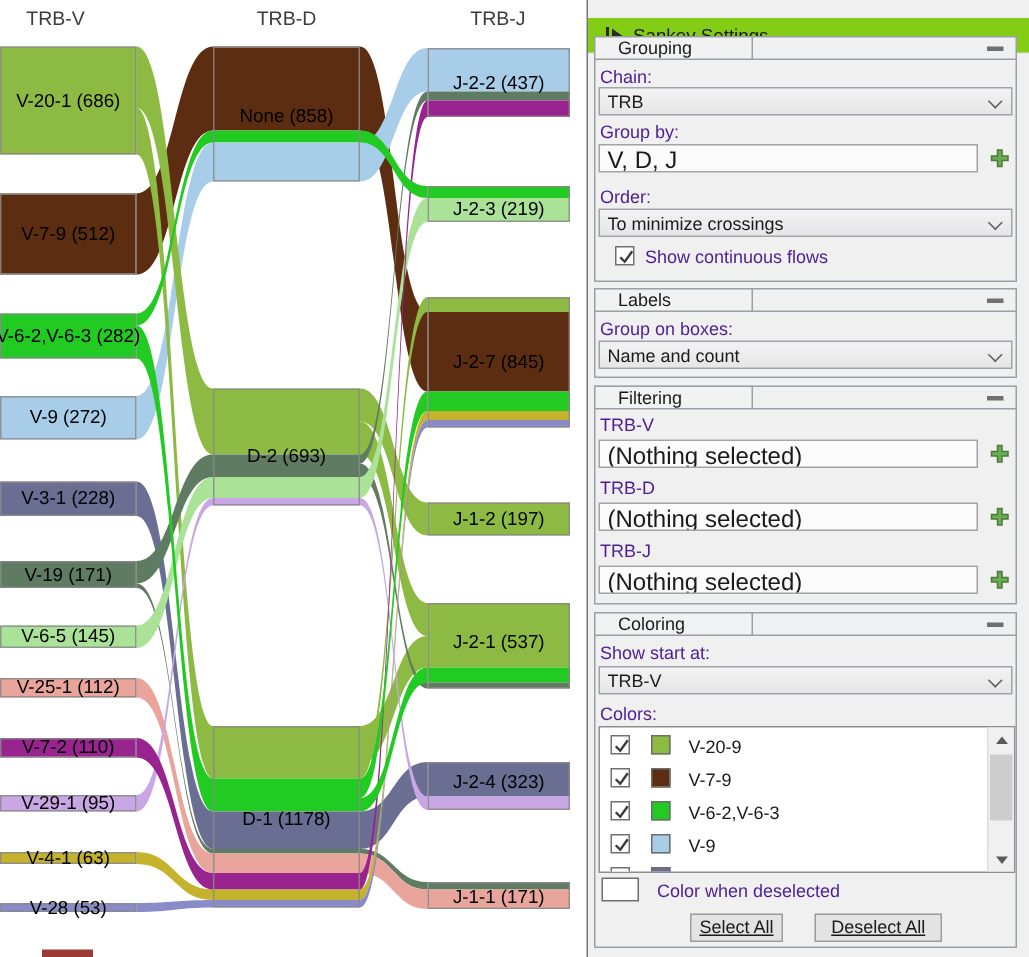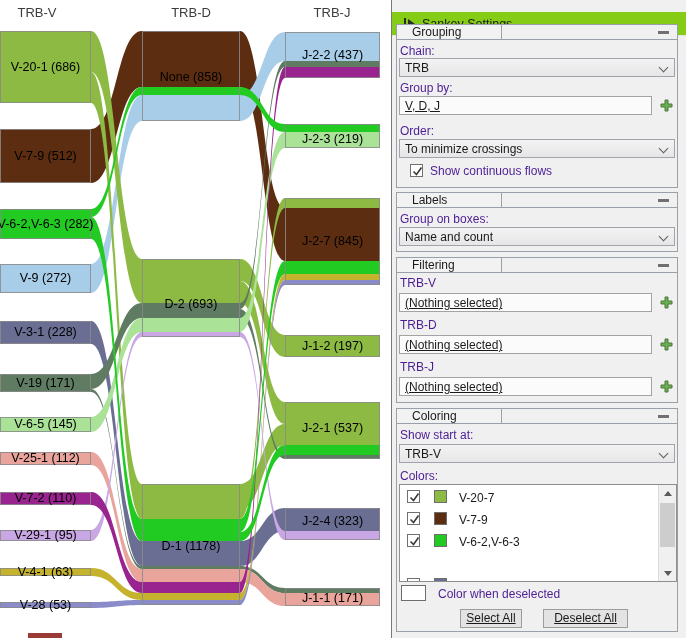--- a/index.html
+++ b/index.html
@@ -24,21 +24,21 @@
        box-sizing:border-box;padding-left:15px;line-height:14px;font-size:12px;}
   .tab-line{position:absolute;left:105px;top:14px;right:-1px;height:1px;background:#9aa0a8;}
   .dash{position:absolute;right:8px;top:6px;width:11px;height:3px;background:#707070;}
 
   .lbl{position:absolute;white-space:nowrap;font-size:12px;color:#4c1d95;}
   .combo{position:absolute;height:19px;box-sizing:border-box;border:1px solid #a0a5ac;
          background:linear-gradient(#f3f3f3,#e6e6e6);padding:2px 18px 0 5px;font-size:12px;overflow:hidden;white-space:nowrap;}
   .combo .chev{position:absolute;right:7px;top:5px;width:6px;height:6px;border-right:1.5px solid #5f5f5f;
                border-bottom:1.5px solid #5f5f5f;transform:rotate(45deg);}
   .tfield{position:absolute;height:19px;box-sizing:border-box;border:1px solid #a3a3a3;background:#fbfbfb;
-          padding:2px 4px 0 5px;font-size:12px;white-space:nowrap;overflow:hidden;text-decoration:underline;}
+          padding:2px 4px 0 5px;font-size:16px;white-space:nowrap;overflow:hidden;}
   .plusbtn{position:absolute;width:13px;height:13px;}
   .checkbox{position:absolute;width:13px;height:13px;background:#fff;border:1px solid #707070;box-sizing:border-box;}
   .checkbox svg{position:absolute;left:0;top:0;}
 
   .listbox{position:absolute;background:#ffffff;border:1px solid #8e8e8e;box-sizing:border-box;overflow:hidden;}
   .colorrow{position:absolute;left:0;width:100%;height:22px;}
   .colorrow .checkbox{left:7px;top:3px;}
   .colorrow .swatch{position:absolute;left:34px;top:3px;width:13px;height:13px;border:1px solid #6d6d6d;box-sizing:border-box;}
   .colorrow .rlabel{position:absolute;left:59px;top:4px;font-size:12px;}
   .scrollbar{position:absolute;right:0;top:0;width:17px;height:100%;background:#f0f0f0;border-left:1px solid #dcdcdc;}
@@ -269,40 +269,49 @@
       <div class="lbl" style="left:3px;top:60px;">Colors:</div>
 
       <div class="listbox" style="left:2px;top:75px;width:278px;height:98px;">
         <div class="colorrow" style="top:2px;">
           <div class="checkbox">
               <svg width="13" height="13" viewBox="0 0 13 13">
                 <path d="M2.5 6.5 L5.5 9.5 L10.5 2.5" stroke="#3b3b3b" stroke-width="1.6" fill="none"></path>
               </svg>
             </div>
           <div class="swatch" style="background: rgb(140, 186, 66);"></div>
-          <div class="rlabel">V-20-7</div>
+          <div class="rlabel">V-20-9</div>
         </div>
         <div class="colorrow" style="top:24px;">
           <div class="checkbox">
               <svg width="13" height="13" viewBox="0 0 13 13">
                 <path d="M2.5 6.5 L5.5 9.5 L10.5 2.5" stroke="#3b3b3b" stroke-width="1.6" fill="none"></path>
               </svg>
             </div>
           <div class="swatch" style="background: rgb(92, 45, 16);"></div>
           <div class="rlabel">V-7-9</div>
         </div>
         <div class="colorrow" style="top:46px;">
           <div class="checkbox">
               <svg width="13" height="13" viewBox="0 0 13 13">
                 <path d="M2.5 6.5 L5.5 9.5 L10.5 2.5" stroke="#3b3b3b" stroke-width="1.6" fill="none"></path>
               </svg>
             </div>
           <div class="swatch" style="background: rgb(34, 203, 34);"></div>
           <div class="rlabel">V-6-2,V-6-3</div>
         </div>
+        <div class="colorrow" style="top:68px;">
+          <div class="checkbox">
+              <svg width="13" height="13" viewBox="0 0 13 13">
+                <path d="M2.5 6.5 L5.5 9.5 L10.5 2.5" stroke="#3b3b3b" stroke-width="1.6" fill="none"></path>
+              </svg>
+            </div>
+          <div class="swatch" style="background: rgb(168, 205, 233);"></div>
+          <div class="rlabel">V-9</div>
+        </div>
         <div class="colorrow" style="top:90px;">
           <div class="checkbox"></div>
           <div class="swatch" style="background: rgb(106, 110, 147);"></div>
         </div>
         <div class="scrollbar">
           <div class="sb-up">
               <div class="t"></div>
             </div>
           <div class="sb-thumb"></div>
           <div class="sb-down">

